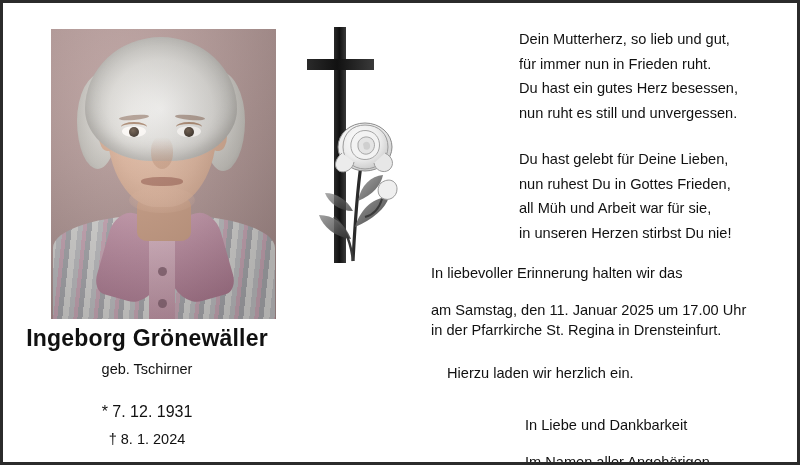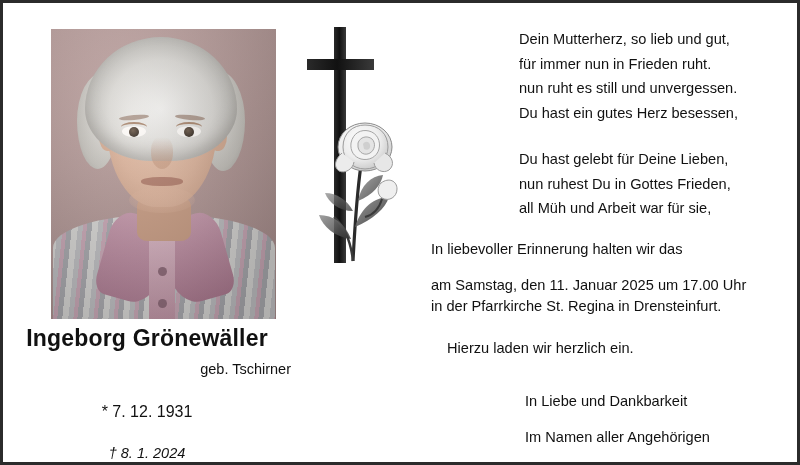--- a/index.html
+++ b/index.html
@@ -252,32 +252,30 @@
     font-size: 23px;
     font-weight: bold;
     letter-spacing: .2px;
     color: #111;
     margin: 0;
   }
   .maiden-name {
     font-size: 14.5px;
     margin-top: 9px;
     color: #111;
-    text-align: right;
   }
   .date-born {
     font-size: 16px;
     margin-top: 26px;
     color: #111;
   }
   .date-died {
     font-size: 14.5px;
-    margin-top: 24px;
+    margin-top: 10px;
     color: #111;
-    font-style: italic;
   }
 
   
   .middle-col {
     position: absolute;
     left: 290px;
     top: 10px;
     width: 135px;
     height: 300px;
   }
@@ -405,26 +403,27 @@
         <path d="M88 170 C 96 164, 104 168, 104 176 C 104 184, 96 189, 89 185 C 84 182, 84 174, 88 170 Z" fill="#efefef" stroke="#9b9b9b" stroke-width="1"></path>
         <path d="M89 186 C 86 196, 80 202, 72 204" stroke="#3a3a3a" stroke-width="2" fill="none"></path>
       </g>
     </svg>
   </div>
 
   <div class="right-col">
     <div class="verse">
       <p>Dein Mutterherz, so lieb und gut,</p>
       <p>für immer nun in Frieden ruht.</p>
+      <p>Du hast ein gutes Herz besessen,</p>
       <p>nun ruht es still und unvergessen.</p>
-      <p>Du hast ein gutes Herz besessen,</p>
       <div class="stanza-gap"></div>
       <p>Du hast gelebt für Deine Lieben,</p>
       <p>nun ruhest Du in Gottes Frieden,</p>
       <p>all Müh und Arbeit war für sie,</p>
+      <p>in unseren Herzen stirbst Du nie!</p>
     </div>
 
     <div class="memory-line">In liebevoller Erinnerung halten wir das</div>
 
 
     <div class="service-when">am Samstag, den 11. Januar 2025 um 17.00 Uhr</div>
     <div>in der Pfarrkirche St. Regina in Drensteinfurt.</div>
 
     <div class="invite">Hierzu laden wir herzlich ein.</div>
 

